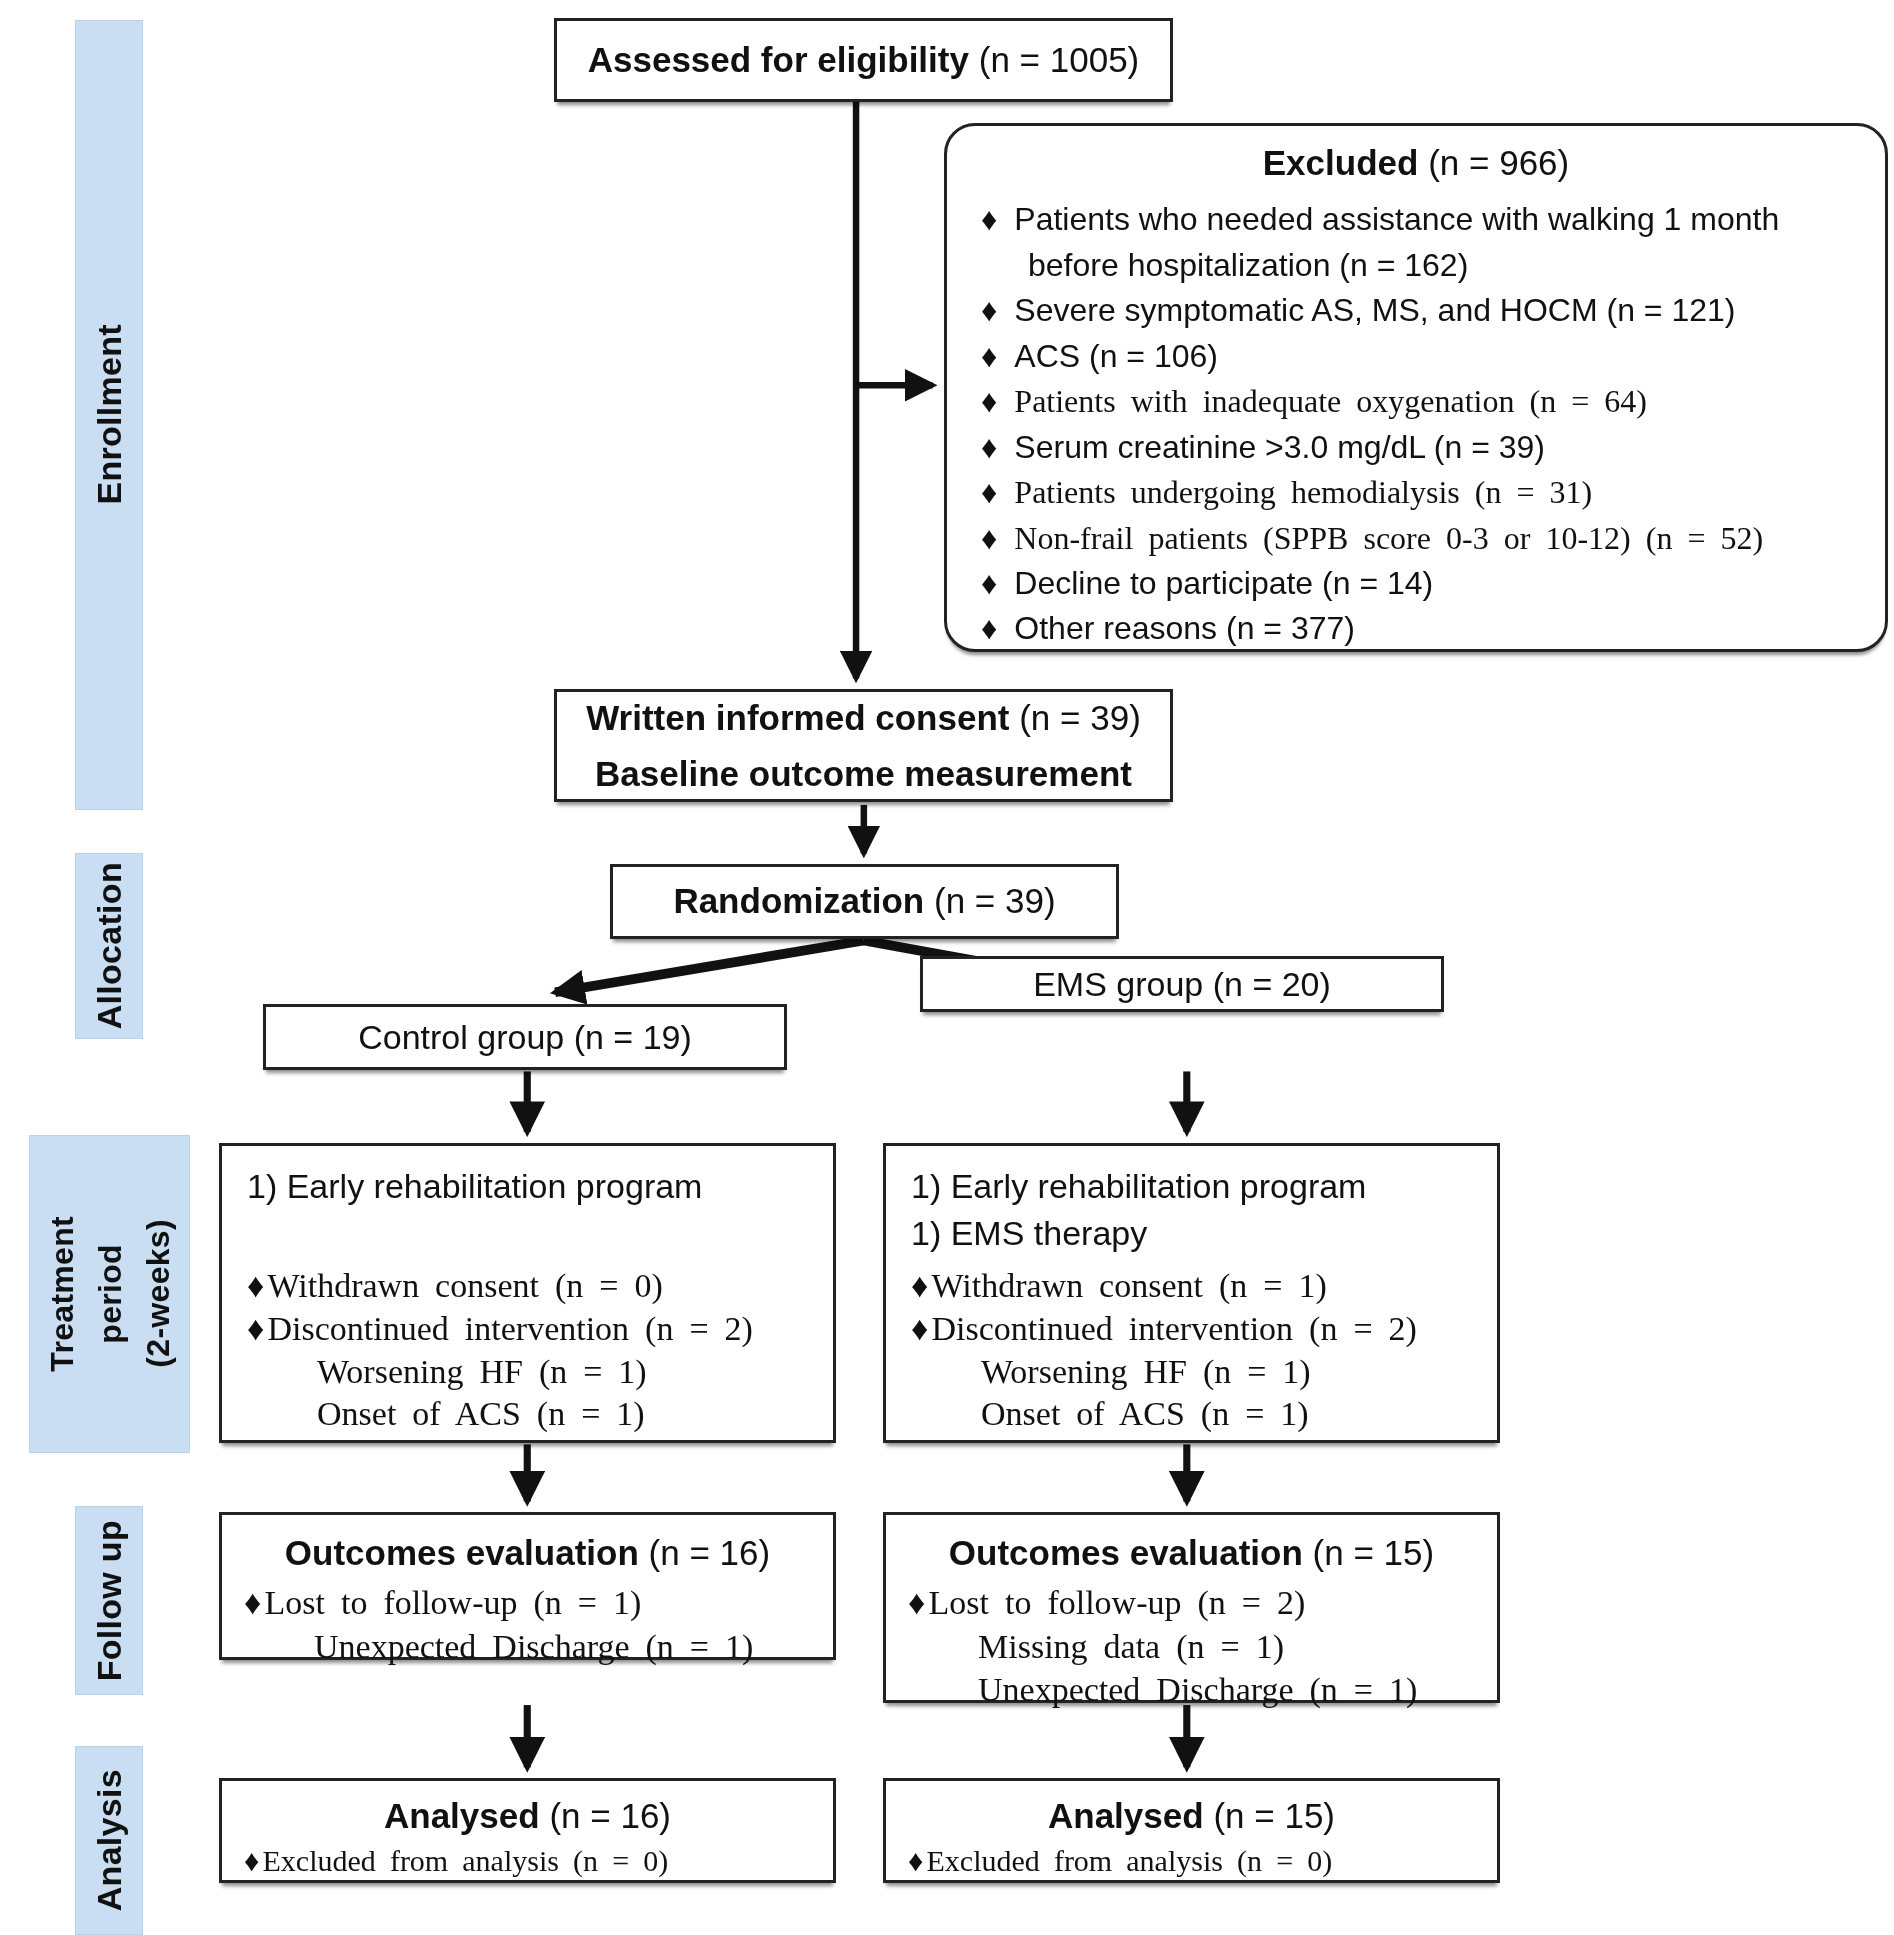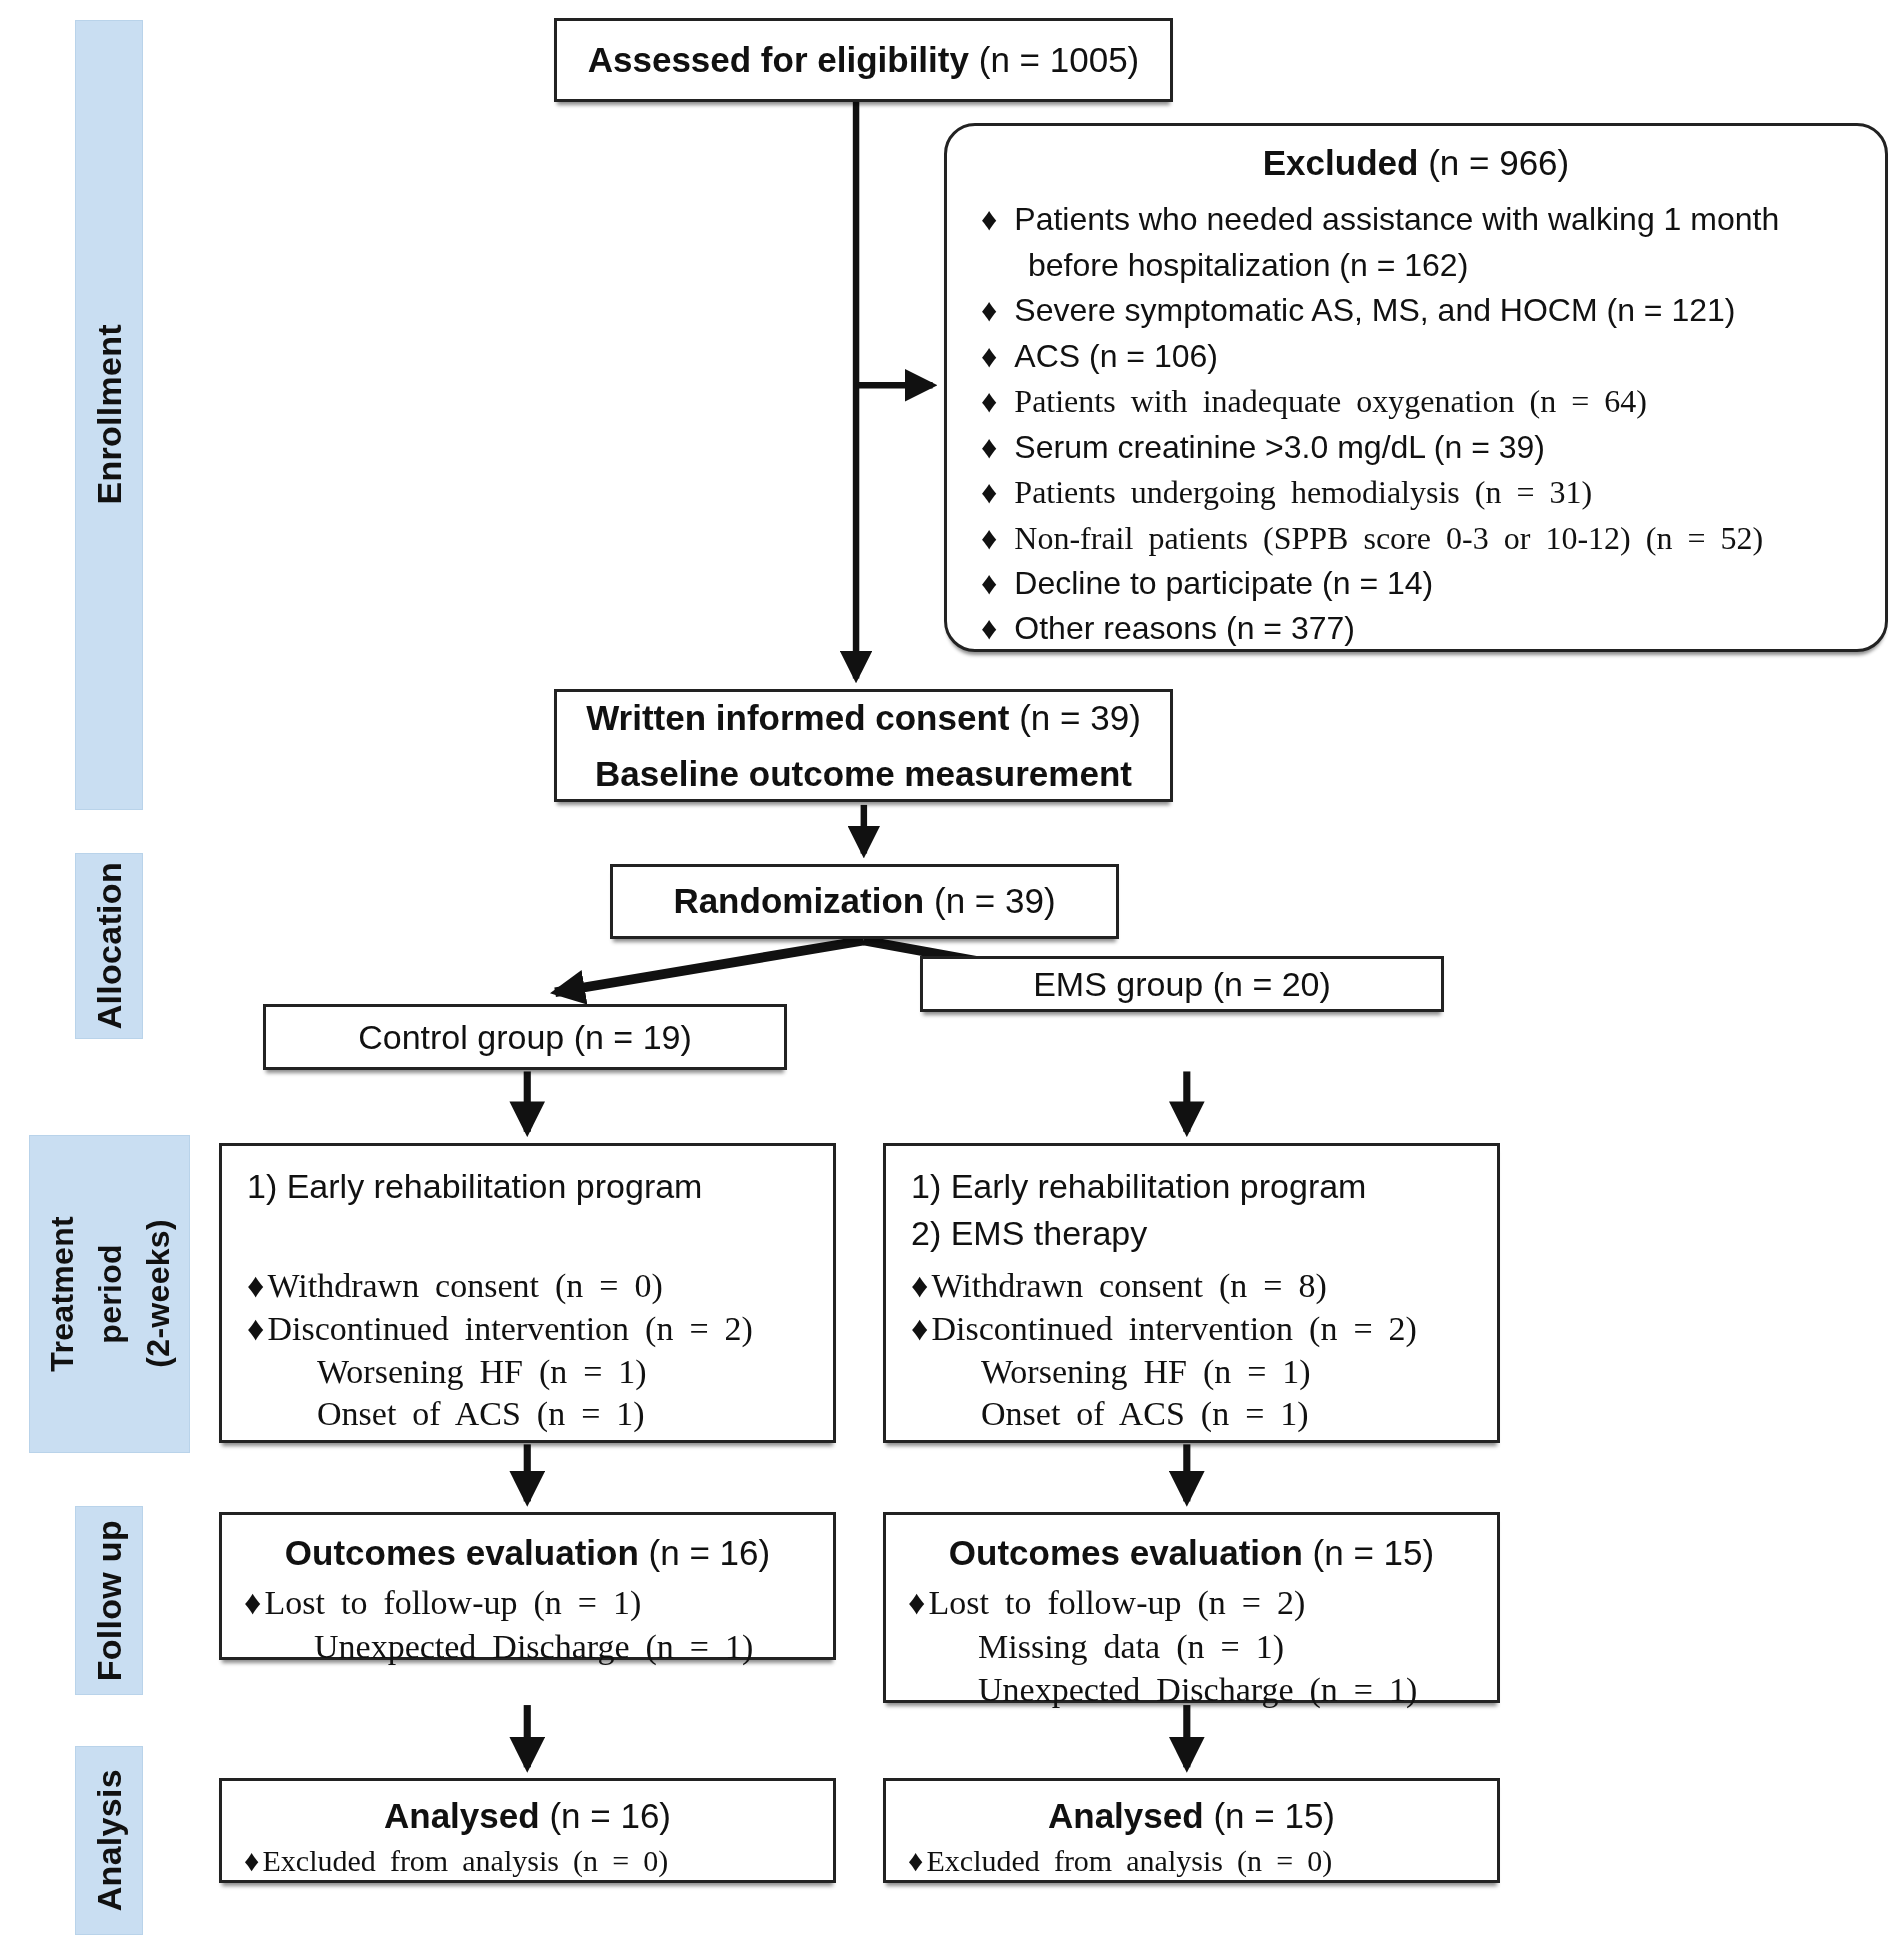--- a/index.html
+++ b/index.html
@@ -194,24 +194,24 @@
     <div>
         <div class="fc-line serif bulleted"><span class="bullet">♦</span><span class="txt">Withdrawn consent (n = 0)</span></div>
         <div class="fc-line serif bulleted"><span class="bullet">♦</span><span class="txt">Discontinued intervention (n = 2)</span></div>
         <div class="fc-line serif indent"><span class="txt">Worsening HF (n = 1)</span></div>
         <div class="fc-line serif indent"><span class="txt">Onset of ACS (n = 1)</span></div>
       </div>
   </div>
   <div class="fbox treatment-box list-tight" style="left:883px;top:1143px;width:617px;height:300px;">
     <div class="steps">
         <div class="fc-line"><span class="txt">1) Early rehabilitation program</span></div>
-        <div class="fc-line"><span class="txt">2) EMS therapy</span></div>
-      </div>
-    <div>
-        <div class="fc-line serif bulleted"><span class="bullet">♦</span><span class="txt">Withdrawn consent (n = 8)</span></div>
+        <div class="fc-line"><span class="txt">1) EMS therapy</span></div>
+      </div>
+    <div>
+        <div class="fc-line serif bulleted"><span class="bullet">♦</span><span class="txt">Withdrawn consent (n = 1)</span></div>
         <div class="fc-line serif bulleted"><span class="bullet">♦</span><span class="txt">Discontinued intervention (n = 2)</span></div>
         <div class="fc-line serif indent"><span class="txt">Worsening HF (n = 1)</span></div>
         <div class="fc-line serif indent"><span class="txt">Onset of ACS (n = 1)</span></div>
       </div>
   </div>
 
   <div class="fbox followup-box list-tight" style="left:219px;top:1512px;width:617px;height:148px;">
     <div class="box-title">
       <span class="b">Outcomes evaluation</span><span class="n">(n = 16)</span>
     </div>

